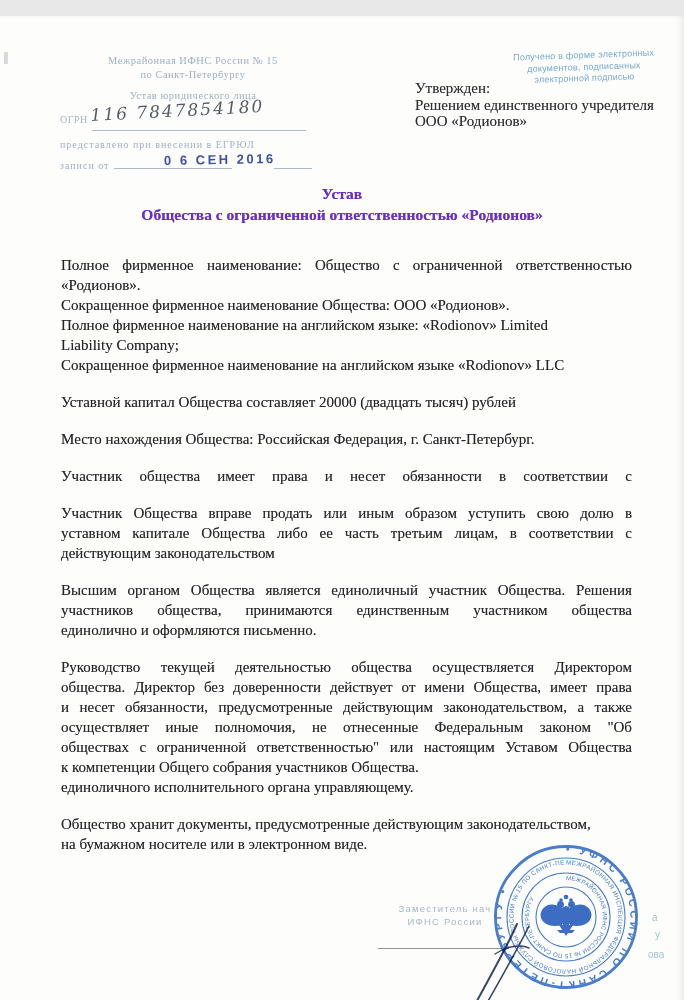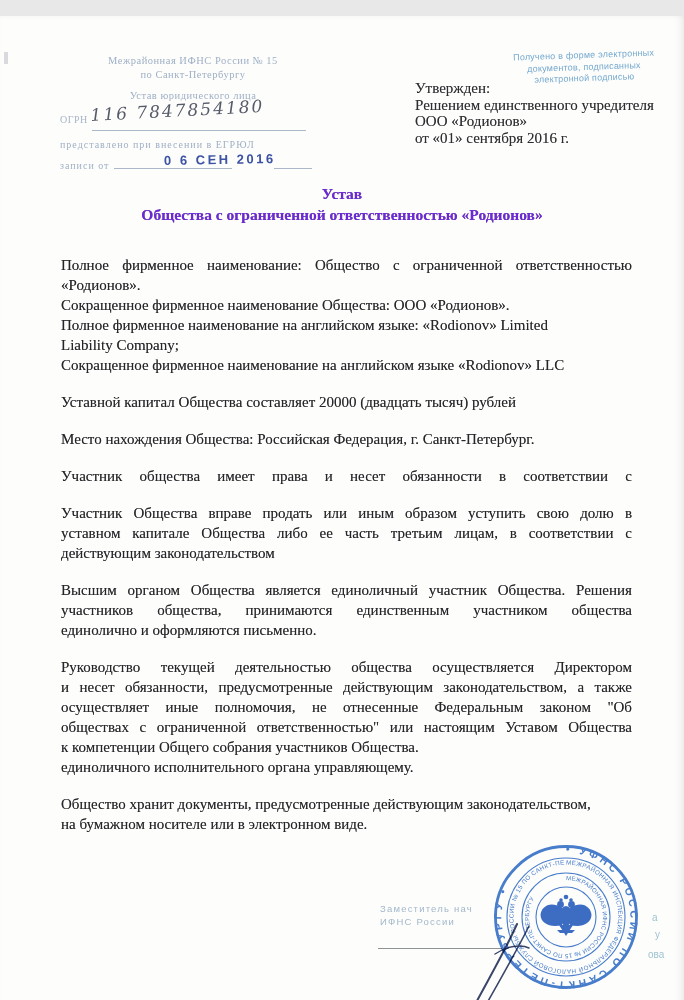--- a/index.html
+++ b/index.html
@@ -65,21 +65,21 @@
     text-shadow:0 0 .5px rgba(35,35,38,.5);
   }
   .para{margin:0 0 17px 0;}
   .line{white-space:nowrap;}
   .line.stretch{white-space:normal;text-align:justify;text-align-last:justify;}
 
   
   .signatory{
     position:absolute;left:380px;top:886px;width:130px;
     font-family:"Liberation Sans", sans-serif;font-size:9.5px;line-height:13px;
-    color:#a3b8cb;letter-spacing:1.2px;
+    color:#a3b8cb;letter-spacing:1.2px;text-align:center;
   }
   .sign-line{position:absolute;left:378px;top:932px;width:124px;border-bottom:1.5px solid #8f9398;}
   .frag{position:absolute;font-family:"Liberation Sans", sans-serif;font-size:10px;color:#9fc4cf;}
   .frag.f1{left:652px;top:896px;}
   .frag.f2{left:655px;top:913px;}
   .frag.f3{left:648px;top:933px;}
 
   
   .seal{
     position:absolute;left:492px;top:827px;width:148px;height:148px;
@@ -113,21 +113,20 @@
   <div class="esign">
     <div>Получено в форме электронных</div>
     <div>документов, подписанных</div>
     <div>электронной подписью</div>
   </div>
 
   <div class="approval">
     <div>Утвержден:</div>
     <div>Решением единственного учредителя</div>
     <div>ООО «Родионов»</div>
-    <div>от «01» сентября 2016 г.</div>
   </div>
 
   <div class="title">
     <div>Устав</div>
     <div>Общества с ограниченной ответственностью «Родионов»</div>
   </div>
 
   <div class="body-text" id="body-text">
       <div class="para">
         <div class="line stretch">Полное фирменное наименование: Общество с ограниченной ответственностью</div>
@@ -151,20 +150,21 @@
         <div class="line stretch">уставном капитале Общества либо ее часть третьим лицам, в соответствии с</div>
         <div class="line">действующим законодательством</div>
       </div>
       <div class="para">
         <div class="line stretch">Высшим органом Общества является единоличный участник Общества. Решения</div>
         <div class="line stretch">участников общества, принимаются единственным участником общества</div>
         <div class="line">единолично и оформляются письменно.</div>
       </div>
       <div class="para">
         <div class="line stretch">Руководство текущей деятельностью общества осуществляется Директором</div>
+        <div class="line stretch">общества. Директор без доверенности действует от имени Общества, имеет права</div>
         <div class="line stretch">и несет обязанности, предусмотренные действующим законодательством, а также</div>
         <div class="line stretch">осуществляет иные полномочия, не отнесенные Федеральным законом "Об</div>
         <div class="line stretch">обществах с ограниченной ответственностью" или настоящим Уставом Общества</div>
         <div class="line">к компетенции Общего собрания участников Общества.</div>
         <div class="line">единоличного исполнительного органа управляющему.</div>
       </div>
       <div class="para">
         <div class="line">Общество хранит документы, предусмотренные действующим законодательством,</div>
         <div class="line">на бумажном носителе или в электронном виде.</div>
       </div>

